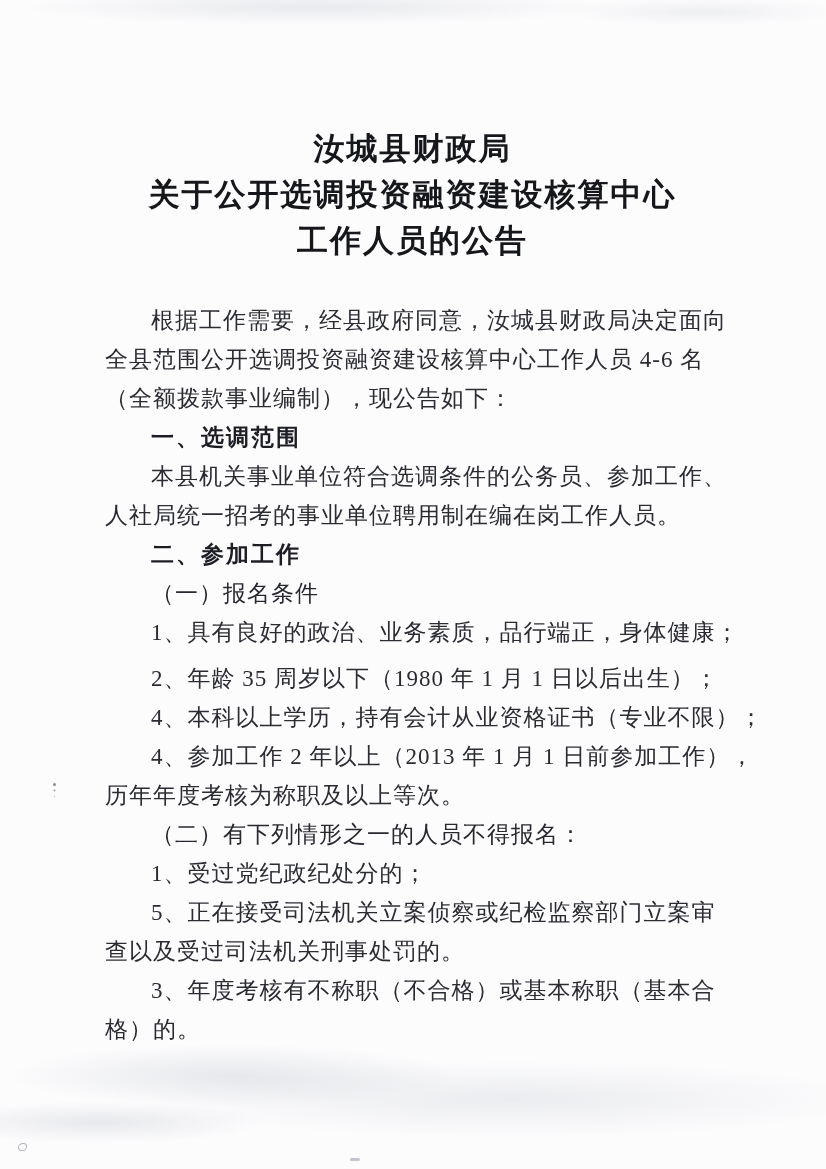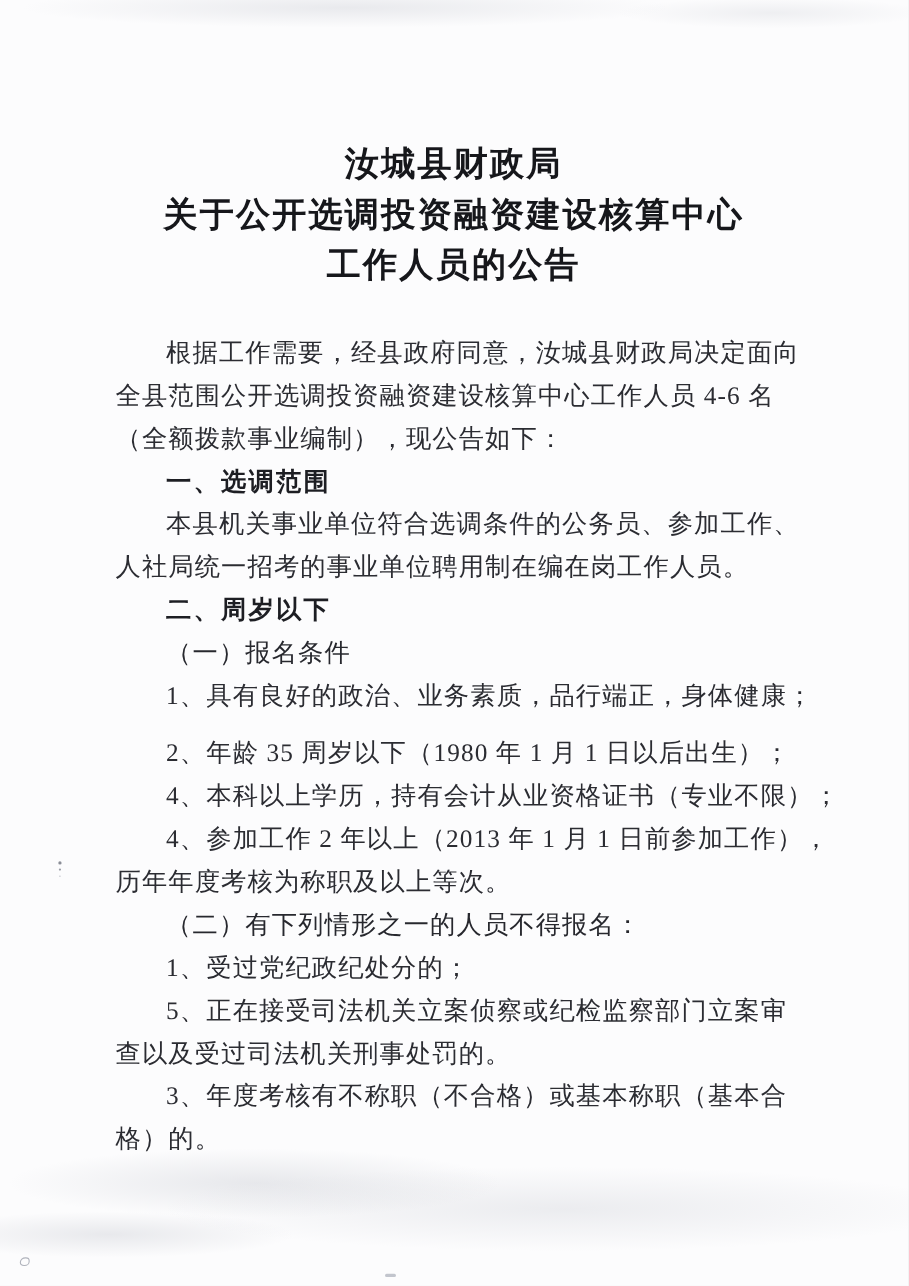--- a/index.html
+++ b/index.html
@@ -25,21 +25,21 @@
     font-weight:900;
     font-size:31px; line-height:46px;
     letter-spacing:2px;
     color:#16171b;
   }
   .body-block {
     position:absolute; top:301px; left:105px; width:628px;
     font-size:23px; line-height:39px; letter-spacing:1px;
   }
   .para { margin:0; }
-  .para.gap { margin-top:13px; }
+  .para.gap { margin-top:7px; }
   .line { white-space:nowrap; }
   .line.first { text-indent:46px; }
   .para.heading {
     font-family:Liberation Sans, sans-serif;
     font-weight:bold; color:#1d1e23;
     letter-spacing:2px;
   }
   .para.subheading { color:#27282e; }
   
   .speck { position:absolute; background:#8a8d96; border-radius:50%; }
@@ -65,21 +65,21 @@
         <div class="line">（全额拨款事业编制），现公告如下：</div>
       </div>
       <div class="para heading">
         <div class="line first">一、选调范围</div>
       </div>
       <div class="para body">
         <div class="line first">本县机关事业单位符合选调条件的公务员、参加工作、</div>
         <div class="line">人社局统一招考的事业单位聘用制在编在岗工作人员。</div>
       </div>
       <div class="para heading">
-        <div class="line first">二、周岁以下</div>
+        <div class="line first">二、参加工作</div>
       </div>
       <div class="para subheading">
         <div class="line first">（一）报名条件</div>
       </div>
       <div class="para body">
         <div class="line first">1、具有良好的政治、业务素质，品行端正，身体健康；</div>
       </div>
       <div class="para body gap">
         <div class="line first">2、年龄 35 周岁以下（1980 年 1 月 1 日以后出生）；</div>
       </div>

